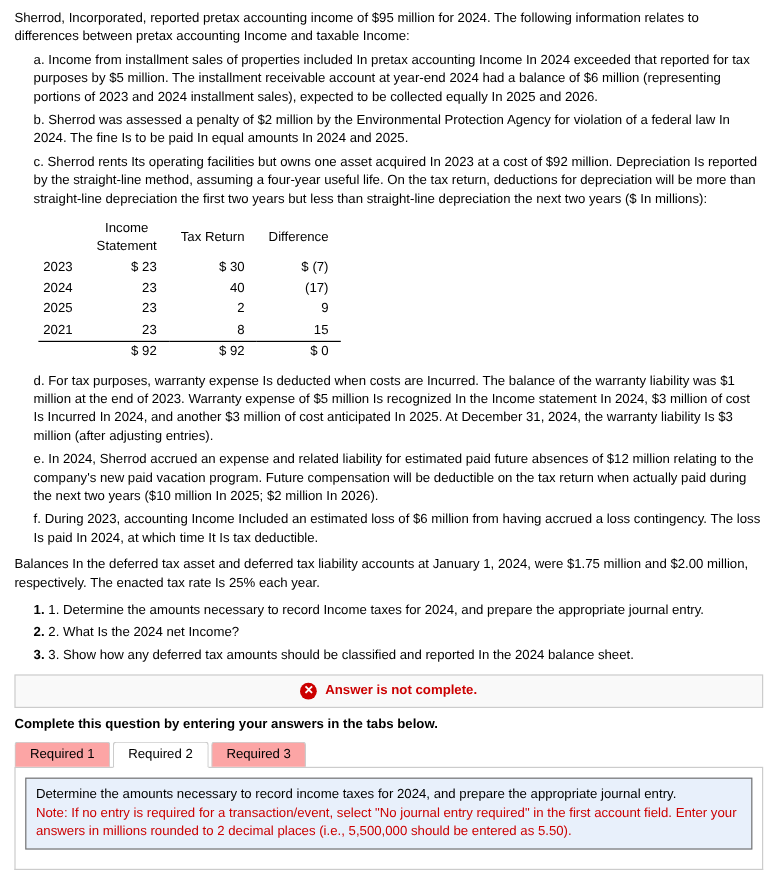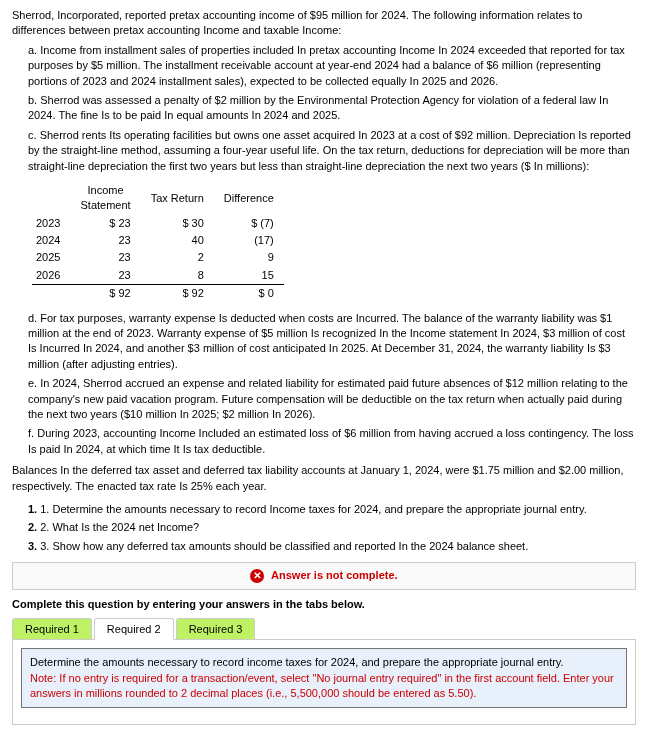--- a/index.html
+++ b/index.html
@@ -81,21 +81,21 @@
     .tabs-row {
       display: flex;
       gap: 2px;
       margin: 8px 0 0 0;
       border-bottom: 1px solid #ccc;
     }
     .tab {
       padding: 4px 12px;
       border: 1px solid #ccc;
       border-bottom: none;
-      background: #bef264;
+      background: #fca5a5;
       cursor: pointer;
       font-size: 11px;
       border-radius: 3px 3px 0 0;
     }
     .tab.active {
       background: #fff;
       border-bottom: 1px solid #fff;
       margin-bottom: -1px;
     }
     .tab-content {
@@ -152,21 +152,21 @@
               <td>40</td>
               <td>(17)</td>
           </tr>
           <tr>
             <td>2025</td>
               <td>23</td>
               <td>2</td>
               <td>9</td>
           </tr>
           <tr>
-            <td>2026</td>
+            <td>2021</td>
               <td>23</td>
               <td>8</td>
               <td>15</td>
           </tr>
           <tr class="total-row">
             <td></td>
               <td>$ 92</td>
               <td>$ 92</td>
               <td>$ 0</td>
           </tr>

